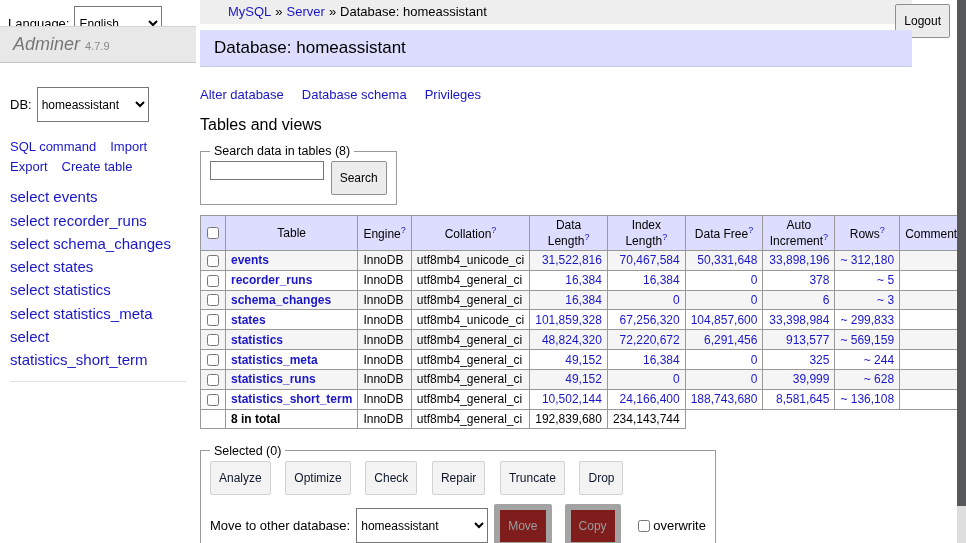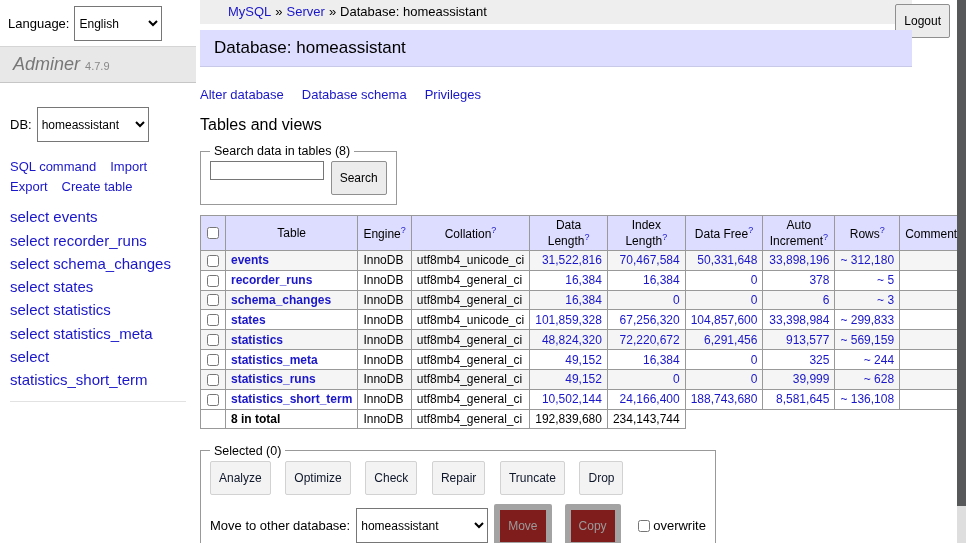--- a/index.html
+++ b/index.html
@@ -29,21 +29,21 @@
   .breadcrumb .sep { color:#000; margin:0 4px; }
 
   button {
     font-family:inherit; font-size:12px; color:#000;
     background:#ececec; border:1px solid #8f8f8f; border-radius:2px;
     padding:9px 8px; cursor:pointer;
   }
   .logout-btn { position:absolute; top:4px; right:16px; }
 
   
-  .sidebar { position:absolute; left:0; top:46px; width:196px; }
+  .sidebar { position:absolute; left:0; top:26px; width:196px; }
   .sidebar-head {
     background:#e8e8e8; border-top:1px solid #d5d5d5; border-bottom:1px solid #c6c6c6;
     padding:7px 13px;
   }
   .app-title { font-style:italic; font-size:18px; color:#777; }
   .app-version { font-size:11px; color:#888; margin-left:5px; }
   .sidebar-body { padding:11px 10px 0; }
   .dbrow label { margin-right:5px; }
   .db-select { width:112px; }
   .side-links { margin:15px 0 8px; line-height:1.55; }

